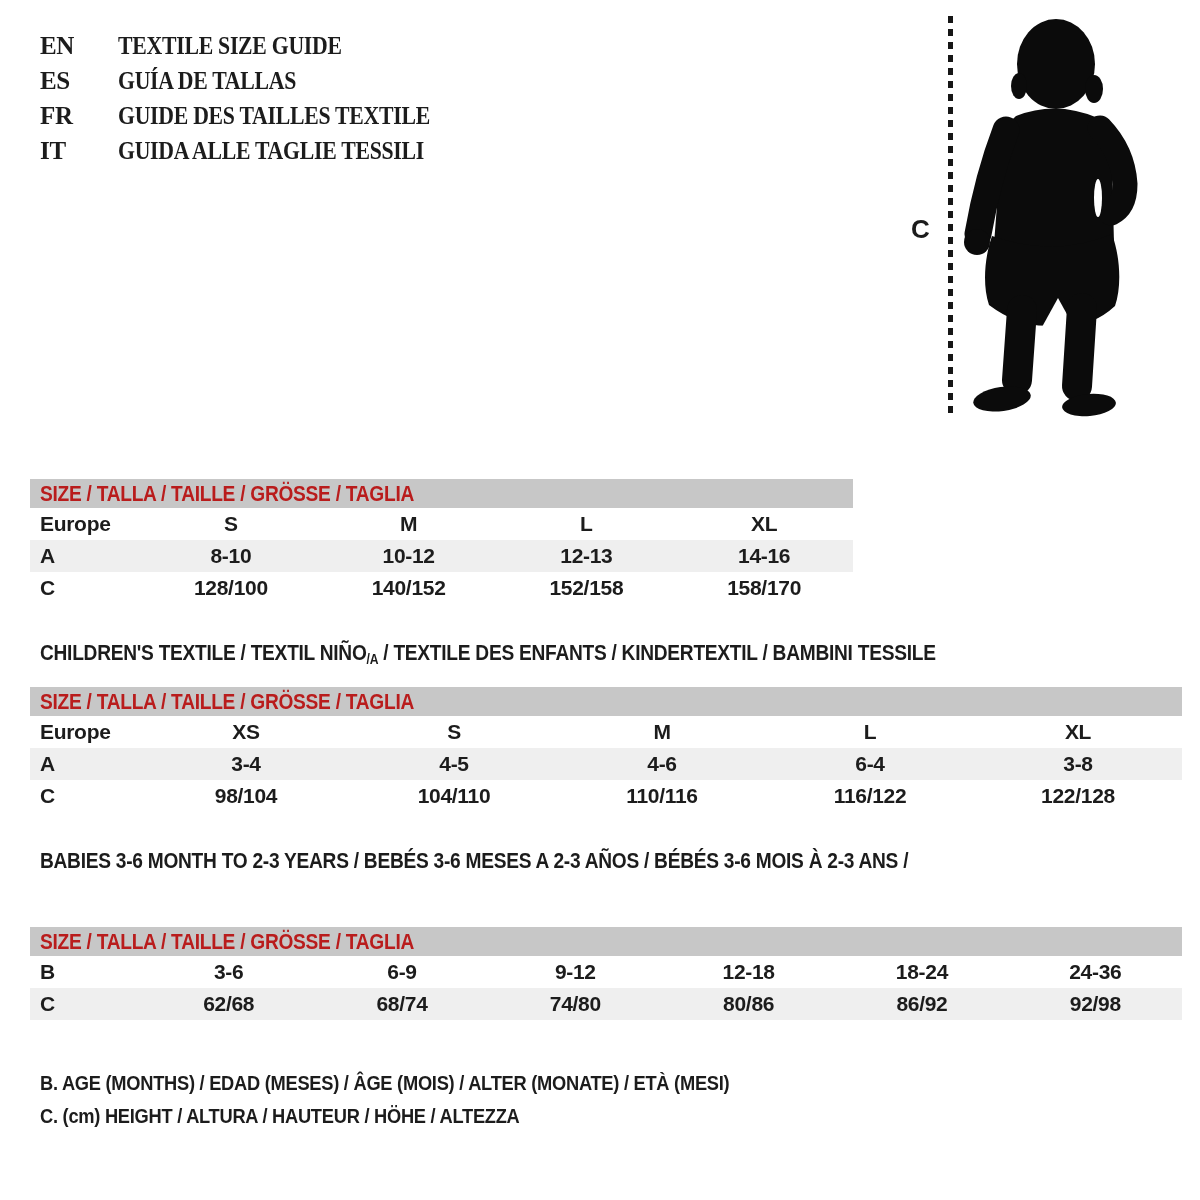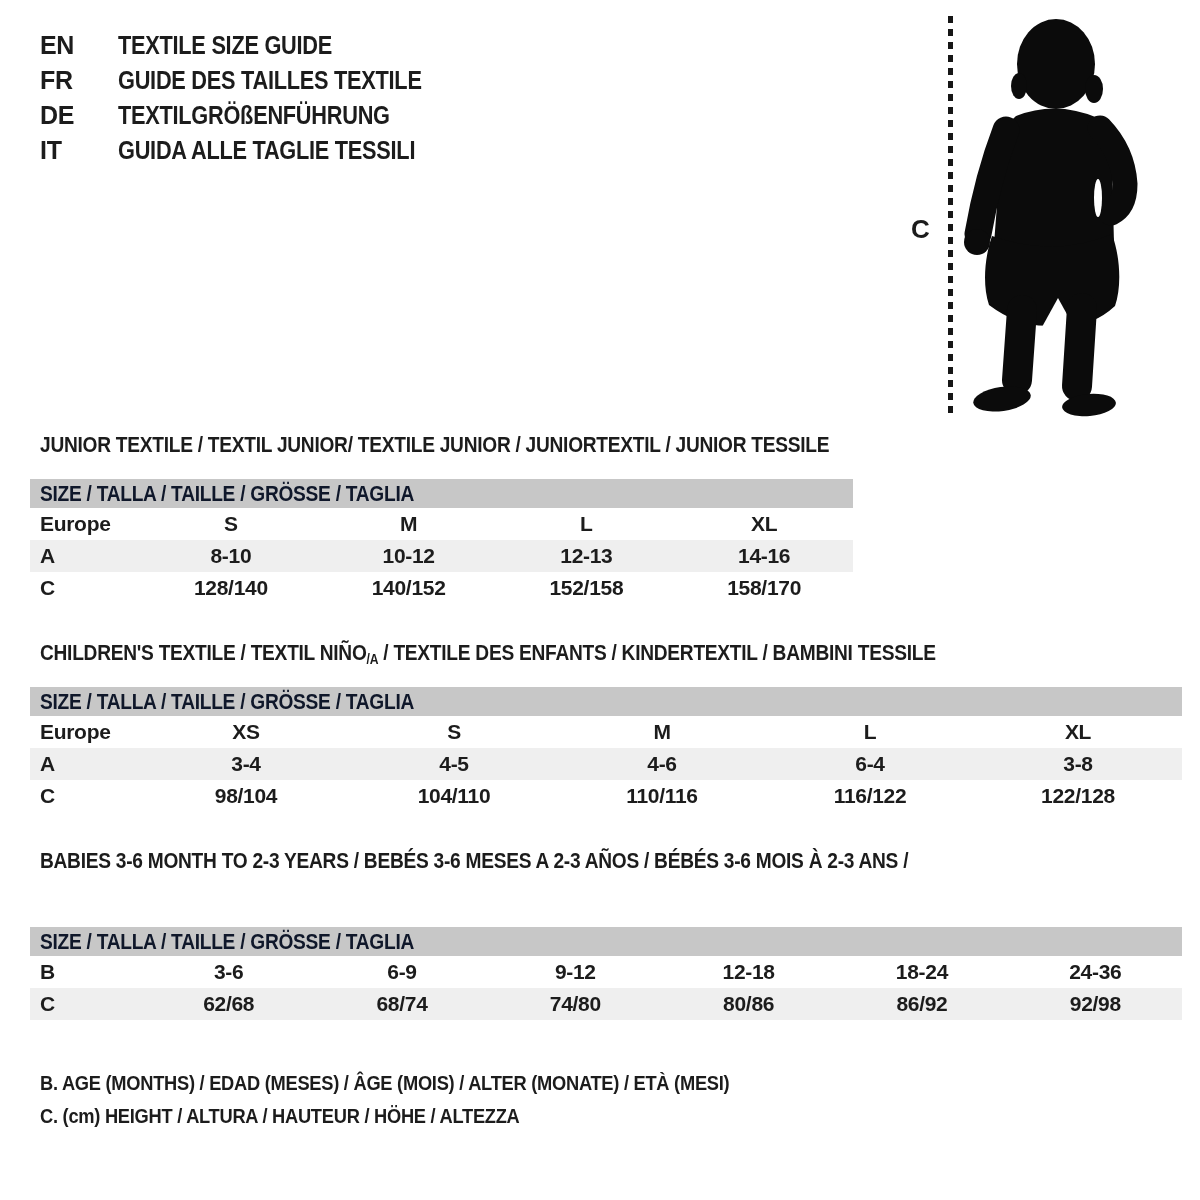--- a/index.html
+++ b/index.html
@@ -4,21 +4,21 @@
 <style>
   html,body{margin:0;padding:0;background:#ffffff;}
   .page{
     position:relative;width:1200px;height:1200px;background:#ffffff;overflow:hidden;
     font-family:"Liberation Sans",sans-serif;font-weight:700;color:#1c1c1c;
     letter-spacing:-0.3px;
   }
   .cond{display:inline-block;transform:scaleX(0.87);transform-origin:0 50%;white-space:nowrap;}
 
   
-  .lang-list{position:absolute;left:40px;top:28px;}
+  .lang-list{position:absolute;left:40px;top:28px;font-family:Liberation Serif, serif;}
   .lang-row{display:flex;height:35px;align-items:center;}
   .lang-code{width:78px;font-size:25px;}
   .lang-title{font-size:25px;}
 
   
   .figure{position:absolute;left:905px;top:12px;width:245px;height:412px;}
   .dash-line{position:absolute;left:43px;top:4px;width:5px;height:402px;
     background:repeating-linear-gradient(to bottom,#161616 0 7px,transparent 7px 13px);}
   .c-label{position:absolute;left:6px;top:202px;font-size:26px;}
   .silhouette{position:absolute;left:57px;top:0;width:178px;height:405px;}
@@ -29,21 +29,21 @@
   .sec-title-children{top:640px;}
   .sec-title-babies{top:846px;line-height:30px;}
   .sub-a{font-size:14px;vertical-align:-4px;}
 
   
   table.size-table{position:absolute;border-collapse:collapse;table-layout:fixed;}
   table.junior{left:30px;top:479px;width:823px;}
   table.children{left:30px;top:687px;width:1152px;}
   table.babies{left:30px;top:927px;width:1152px;}
   .size-table th{
-    background:#c7c7c7;color:#0f172a;text-align:left;font-size:22px;
+    background:#c7c7c7;color:#b91c1c;text-align:left;font-size:22px;
     height:29px;padding:0 0 0 10px;font-weight:700;
   }
   .size-table td{
     height:32px;text-align:center;font-size:21px;padding:0;font-weight:700;
   }
   .size-table td.lbl{text-align:left;padding-left:10px;}
   .size-table tbody tr:nth-child(even){background:#efefef;}
   .size-table col.c-label-col{width:112px;}
 
   
@@ -53,26 +53,26 @@
 <body>
 
 <div class="page">
 
   <div class="lang-list">
     <div class="lang-row">
       <span class="lang-code">EN</span>
       <span class="lang-title cond">TEXTILE SIZE GUIDE</span>
     </div>
     <div class="lang-row">
+      <span class="lang-code">ES</span>
+      <span class="lang-title cond">GUÍA DE TALLAS</span>
+    </div>
+    <div class="lang-row">
       <span class="lang-code">FR</span>
       <span class="lang-title cond">GUIDE DES TAILLES TEXTILE</span>
-    </div>
-    <div class="lang-row">
-      <span class="lang-code">DE</span>
-      <span class="lang-title cond">TEXTILGRÖßENFÜHRUNG</span>
     </div>
     <div class="lang-row">
       <span class="lang-code">IT</span>
       <span class="lang-title cond">GUIDA ALLE TAGLIE TESSILI</span>
     </div>
   </div>
 
   <div class="figure">
     <span class="c-label">C</span>
     <div class="dash-line"></div>
@@ -89,23 +89,20 @@
         <path d="M30 224 Q94 246 150 222 C158 244 160 274 153 294 Q128 317 96 313 Q60 318 27 293 C20 272 23 244 30 224 Z"></path>
         <path d="M80 315 L112 315 L96 286 Z" fill="#ffffff"></path>
         <path d="M60 298 L55 368" fill="none" stroke="#0b0b0b" stroke-width="30" stroke-linecap="round"></path>
         <path d="M120 296 L115 374" fill="none" stroke="#0b0b0b" stroke-width="30" stroke-linecap="round"></path>
         <ellipse cx="40" cy="387" rx="29" ry="12" transform="rotate(-8 40 387)"></ellipse>
         <ellipse cx="127" cy="393" rx="27" ry="11" transform="rotate(-5 127 393)"></ellipse>
       </g>
     </svg>
   </div>
 
-  <div class="sec-title sec-title-junior">
-    <span class="cond">JUNIOR TEXTILE / TEXTIL JUNIOR/ TEXTILE JUNIOR / JUNIORTEXTIL / JUNIOR TESSILE</span>
-  </div>
   <table class="size-table junior">
     <colgroup>
         <col class="c-label-col">
         <col>
         <col>
         <col>
         <col>
       </colgroup>
     <thead>
       <tr>
@@ -122,21 +119,21 @@
       </tr>
       <tr>
         <td class="lbl">A</td>
         <td>8-10</td>
         <td>10-12</td>
         <td>12-13</td>
         <td>14-16</td>
       </tr>
       <tr>
         <td class="lbl">C</td>
-        <td>128/140</td>
+        <td>128/100</td>
         <td>140/152</td>
         <td>152/158</td>
         <td>158/170</td>
       </tr>
     </tbody>
   </table>
 
   <div class="sec-title sec-title-children">
     <span class="cond"><span>CHILDREN'S TEXTILE / TEXTIL NIÑO</span><span class="sub-a">/A</span><span> / TEXTILE DES ENFANTS / KINDERTEXTIL / BAMBINI TESSILE</span></span>
   </div>

